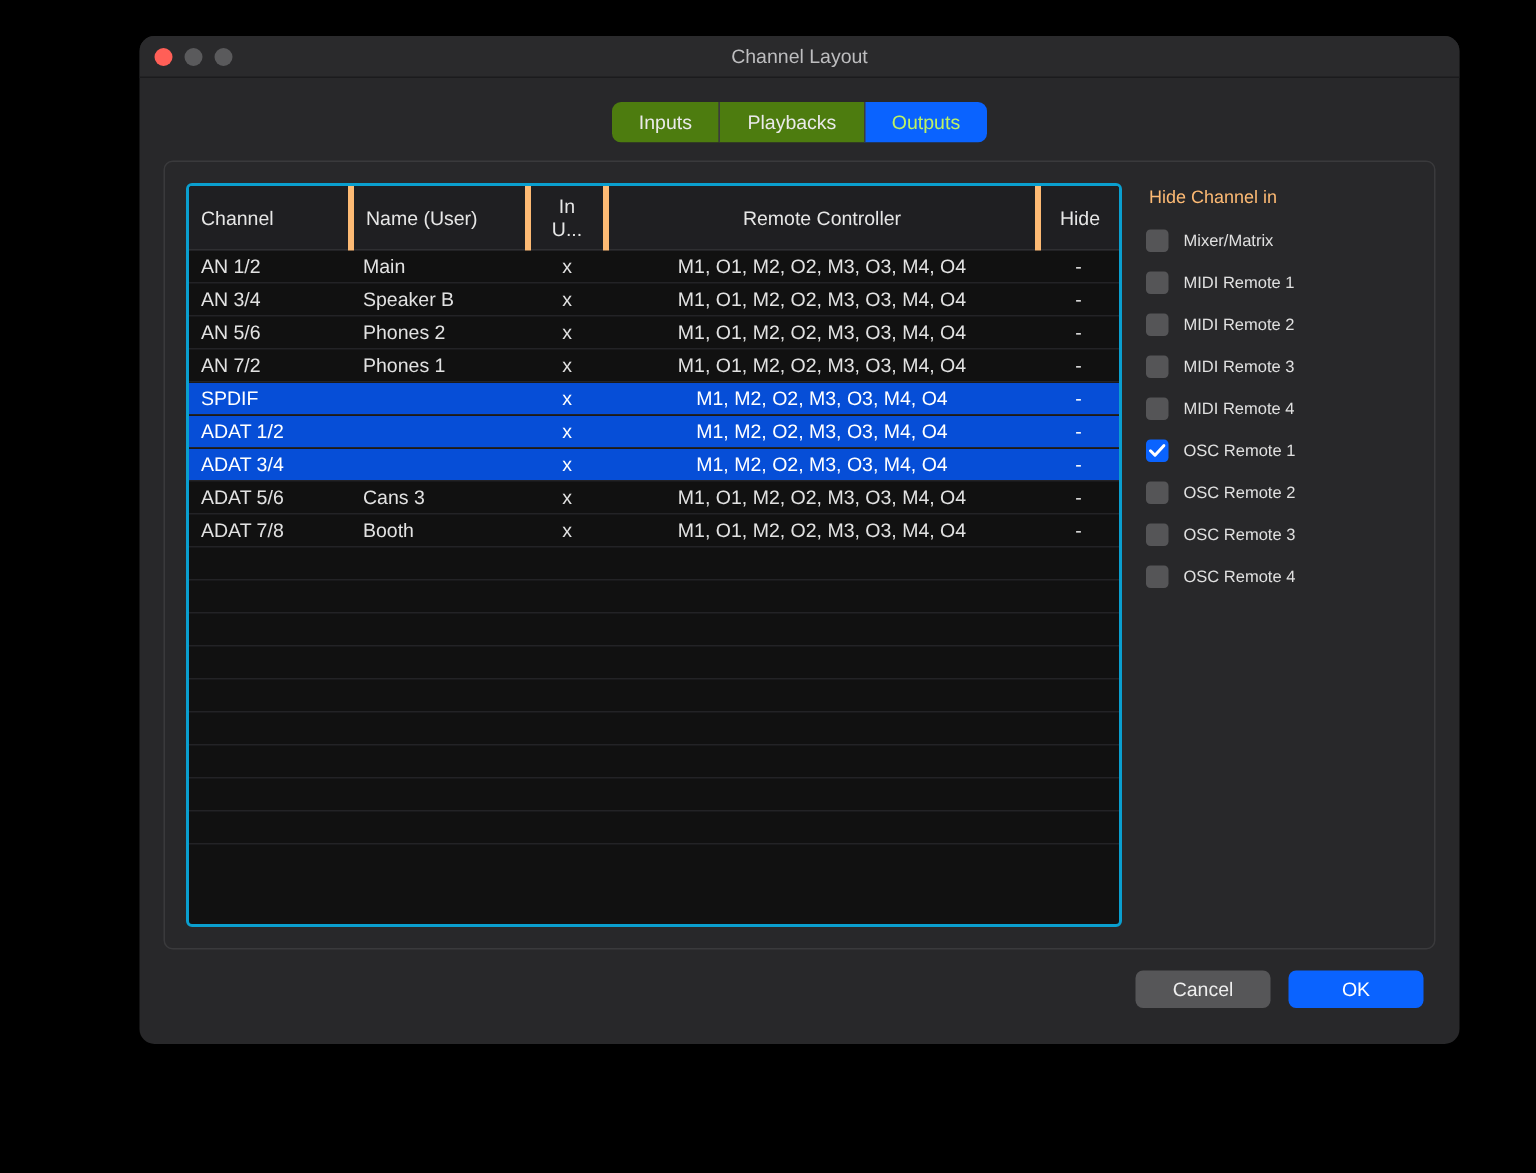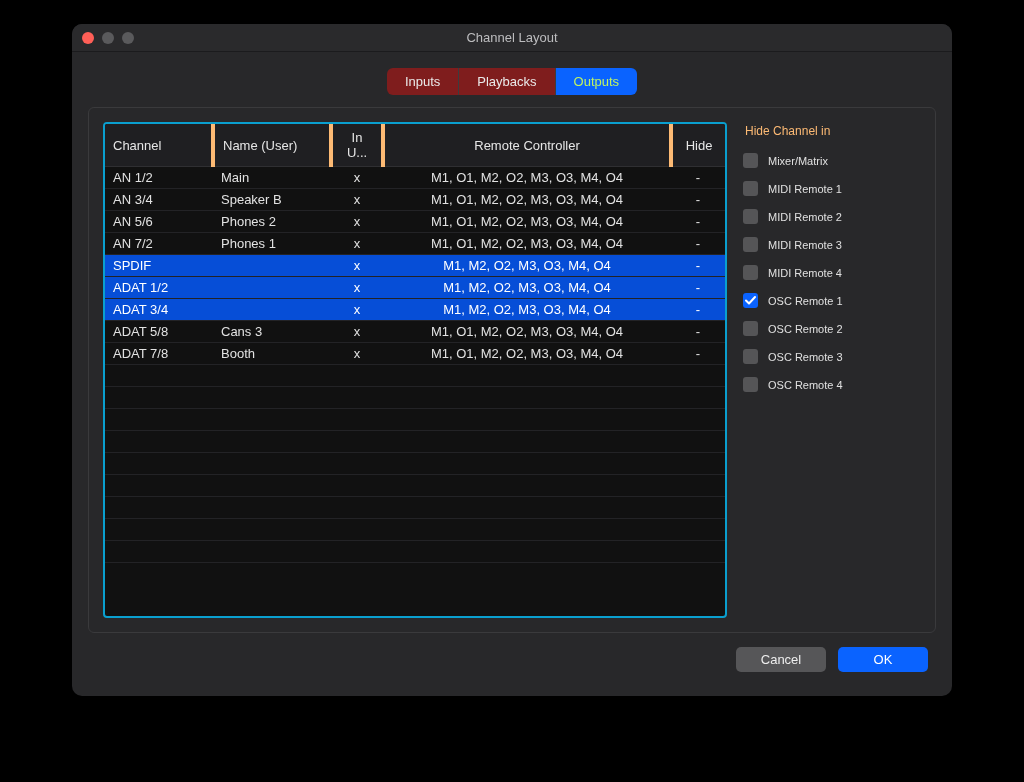--- a/index.html
+++ b/index.html
@@ -14,20 +14,21 @@
     }
     .window {
       width: 880px;
       height: 672px;
       background: #28282a;
       border-radius: 10px;
       box-shadow: 0 20px 60px rgba(0,0,0,0.7);
       overflow: hidden;
       display: flex;
       flex-direction: column;
+      margin-left: 21px;
     }
     .titlebar {
       height: 28px;
       display: flex;
       align-items: center;
       padding: 0 10px;
       position: relative;
       background: #2a2a2c;
       border-bottom: 1px solid #1b1b1d;
     }
@@ -46,21 +47,21 @@
       flex-direction: column;
     }
     .seg-wrap { display: flex; justify-content: center; margin-bottom: 12px; }
     .segmented {
       display: inline-flex;
       border-radius: 6px;
       overflow: hidden;
     }
     .seg-btn {
       padding: 6px 18px;
-      background: #7f1d1d;
+      background: #4d7c0f;
       color: #eaeaea;
       font-size: 13px;
       border: none;
       cursor: pointer;
     }
     .seg-btn + .seg-btn { border-left: 1px solid #3c3c3e; }
     .seg-btn.active { background: #0a63ff; color: #bef264; }
     .panel {
       flex: 1;
       border: 1px solid #3a3a3c;
@@ -225,21 +226,21 @@
                 <td class="center">-</td>
               </tr>
               <tr class="sel">
                 <td>ADAT 3/4</td>
                 <td></td>
                 <td class="center">x</td>
                 <td class="center">M1, M2, O2, M3, O3, M4, O4</td>
                 <td class="center">-</td>
               </tr>
               <tr>
-                <td>ADAT 5/8</td>
+                <td>ADAT 5/6</td>
                 <td>Cans 3</td>
                 <td class="center">x</td>
                 <td class="center">M1, O1, M2, O2, M3, O3, M4, O4</td>
                 <td class="center">-</td>
               </tr>
               <tr>
                 <td>ADAT 7/8</td>
                 <td>Booth</td>
                 <td class="center">x</td>
                 <td class="center">M1, O1, M2, O2, M3, O3, M4, O4</td>

